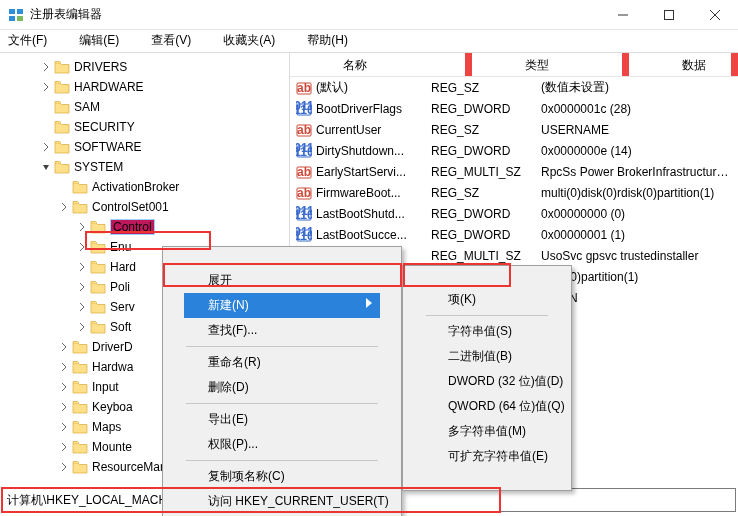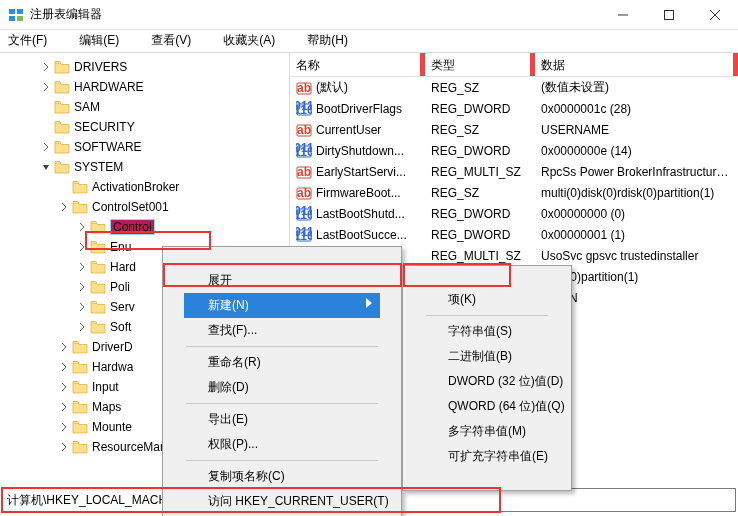--- a/index.html
+++ b/index.html
@@ -20,21 +20,21 @@
 .listpane { flex: 1; overflow: hidden; }
 
 .tree-row { display: flex; align-items: center; height: 20px; white-space: nowrap; }
 .tree-row .spacer { display: inline-block; }
 .chevron { width: 12px; text-align: center; color: #666; display: inline-block; }
 .chevron.open { color: #404040; }
 .folder { width: 16px; height: 14px; display: inline-block; margin: 0 4px 0 2px; }
 .tree-row.selected .label { background: #be185d; border: 1px solid #99d1ff; padding: 0 2px; }
 
 .columns { display: flex; height: 24px; border-bottom: 1px solid #e5e5e5; }
-.col { padding: 4px 6px; border-right: 5px solid #ef4444; }
+.col { padding: 4px 6px; border-right: 7px solid #ef4444; margin-left: 47px; }
 .col.name { width: 135px; } .col.type { width: 110px; } .col.data { flex: 1; }
 
 .lrow { display: flex; height: 21px; align-items: center; }
 .lrow .c { padding: 2px 6px; white-space: nowrap; overflow: hidden; text-overflow: ellipsis; }
 .lrow .name { width: 135px; display: flex; align-items: center; gap: 4px; }
 .lrow .type { width: 110px; }
 .lrow .data { flex: 1; }
 .val-icon { width: 16px; height: 16px; flex-shrink: 0; }
 
 .ctxmenu { position: absolute; background: #f0f0f0; border: 1px solid #a0a0a0; box-shadow: 3px 3px 4px rgba(0,0,0,0.25); padding: 21px; z-index: 10; }
@@ -279,20 +279,31 @@
       </div>
       <div class="tree-row">
         <span class="spacer" style="width: 54px;"></span>
         <span class="chevron"><svg width="8" height="8">
             <path d="M2 0 L6 4 L2 8" fill="none" stroke="#666"></path>
           </svg></span>
         <span class="folder"><svg viewBox="0 0 16 14">
             <path d="M1 3 L6 3 L7.5 4.5 L15 4.5 L15 13 L1 13 Z" fill="#ffe08a" stroke="#d8a93a" stroke-width="0.7"></path>
             <path d="M1 3 L1 1.5 L5.5 1.5 L7 3" fill="#ffe08a" stroke="#d8a93a" stroke-width="0.7"></path>
           </svg></span>
+        <span class="label">Keyboa</span>
+      </div>
+      <div class="tree-row">
+        <span class="spacer" style="width: 54px;"></span>
+        <span class="chevron"><svg width="8" height="8">
+            <path d="M2 0 L6 4 L2 8" fill="none" stroke="#666"></path>
+          </svg></span>
+        <span class="folder"><svg viewBox="0 0 16 14">
+            <path d="M1 3 L6 3 L7.5 4.5 L15 4.5 L15 13 L1 13 Z" fill="#ffe08a" stroke="#d8a93a" stroke-width="0.7"></path>
+            <path d="M1 3 L1 1.5 L5.5 1.5 L7 3" fill="#ffe08a" stroke="#d8a93a" stroke-width="0.7"></path>
+          </svg></span>
         <span class="label">Maps</span>
       </div>
       <div class="tree-row">
         <span class="spacer" style="width: 54px;"></span>
         <span class="chevron"><svg width="8" height="8">
             <path d="M2 0 L6 4 L2 8" fill="none" stroke="#666"></path>
           </svg></span>
         <span class="folder"><svg viewBox="0 0 16 14">
             <path d="M1 3 L6 3 L7.5 4.5 L15 4.5 L15 13 L1 13 Z" fill="#ffe08a" stroke="#d8a93a" stroke-width="0.7"></path>
             <path d="M1 3 L1 1.5 L5.5 1.5 L7 3" fill="#ffe08a" stroke="#d8a93a" stroke-width="0.7"></path>

